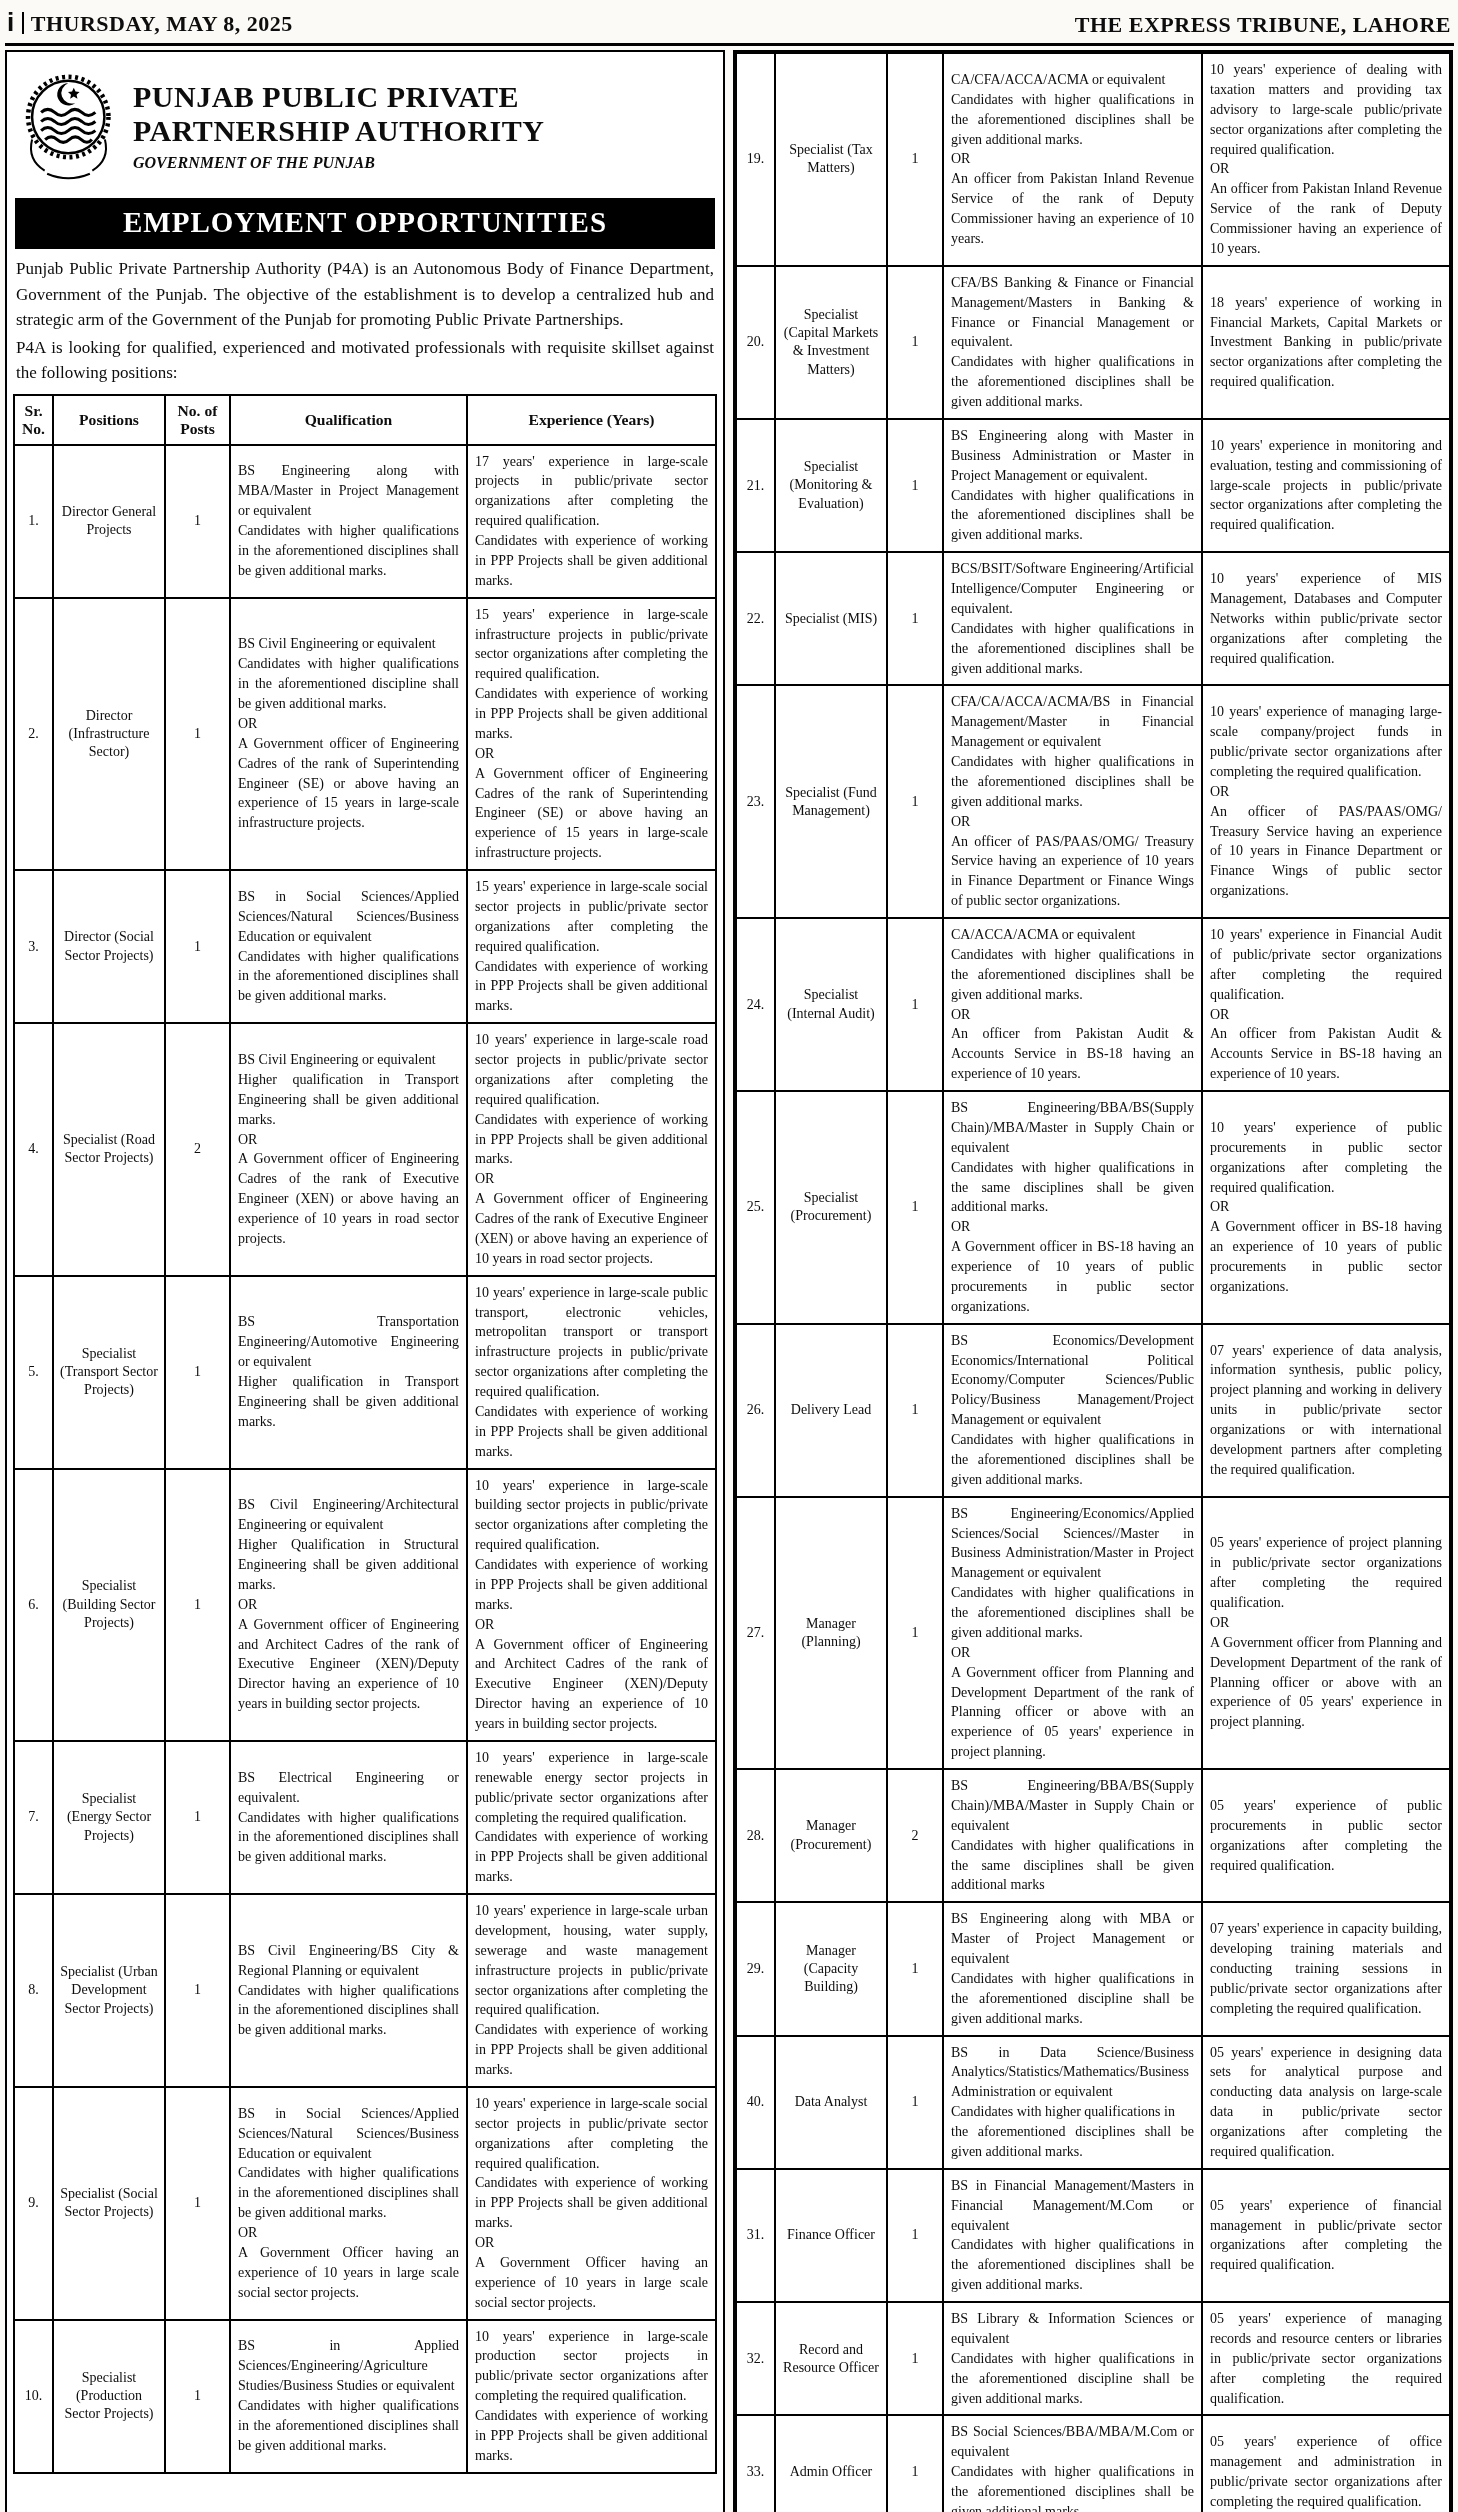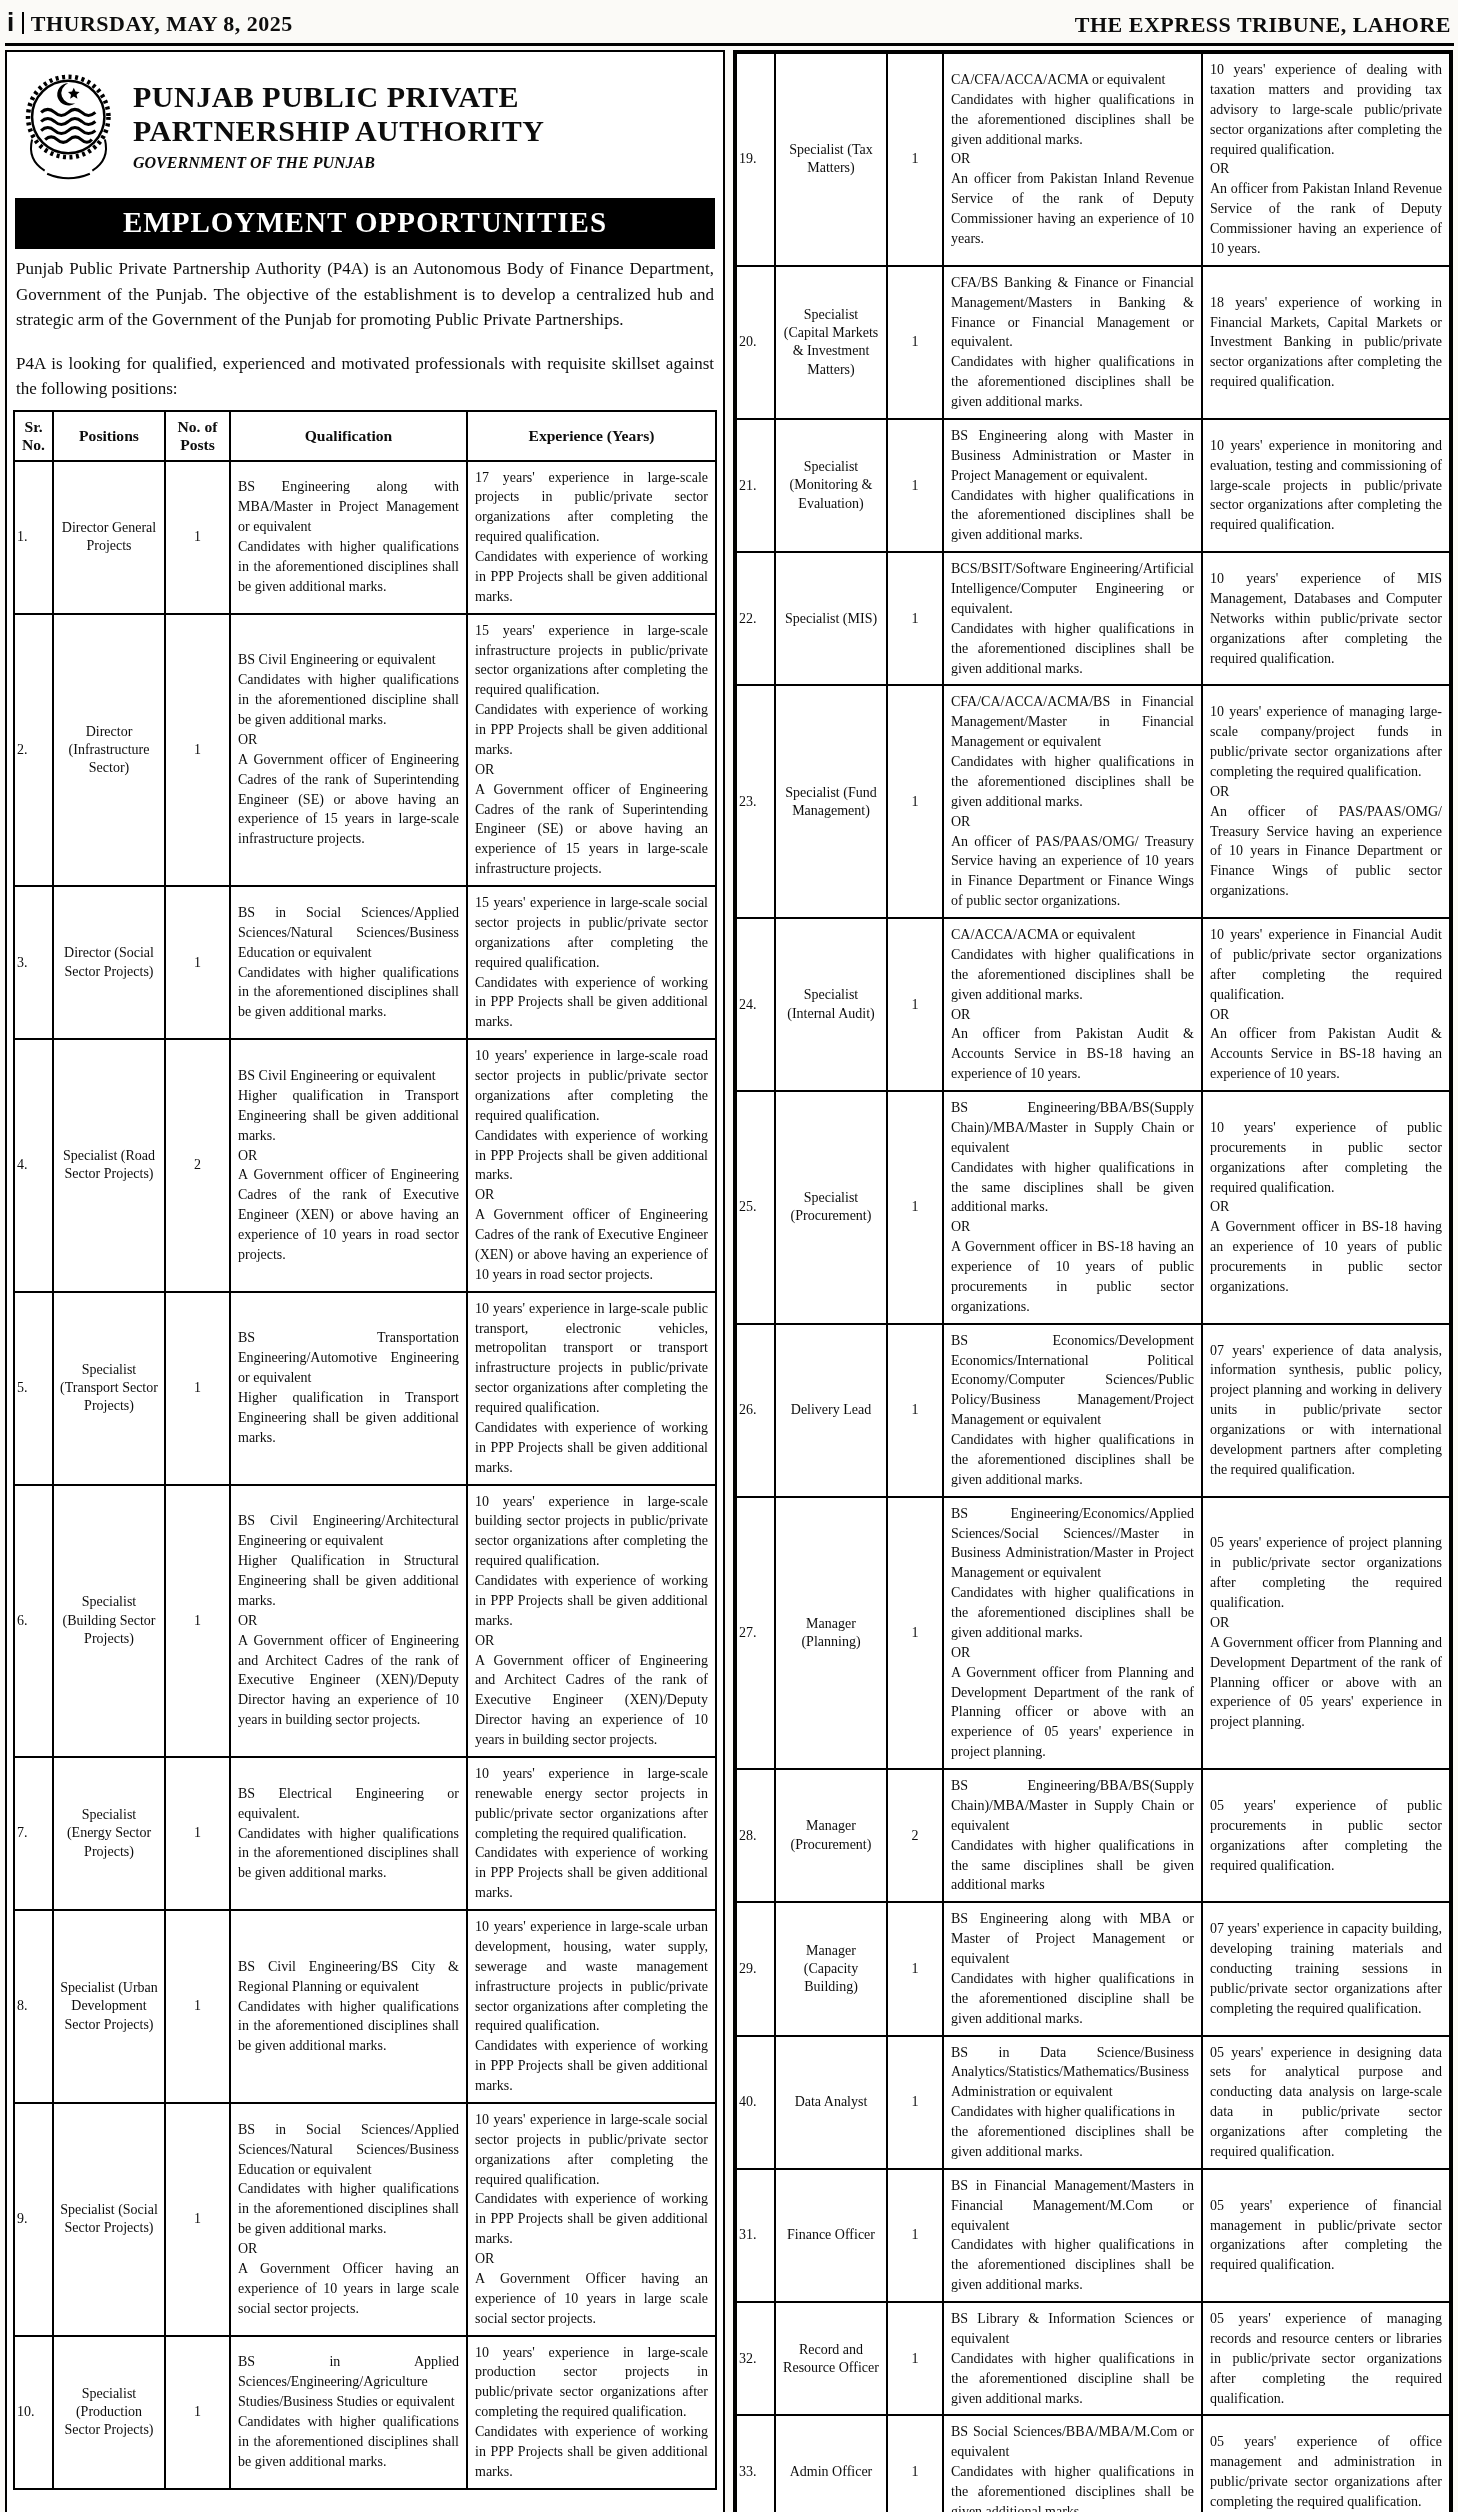--- a/index.html
+++ b/index.html
@@ -26,28 +26,28 @@
   .col-right { display:flex; flex-direction:column; background:#fff; }
 
   
   .adhead { display:flex; align-items:center; gap:13px; padding:5px 4px 8px 4px; }
   .logo   { flex:0 0 103px; }
   .adtitles { flex:1; text-align:left; }
   .authority  { font-size:30px; font-weight:700; letter-spacing:0.5px; line-height:1.15; }
   .government { font-size:16px; font-weight:700; font-style:italic; margin-top:5px; }
   .banner { background:#000; color:#fff; text-align:center; font-size:29px; font-weight:700; letter-spacing:1px; padding:7px 0 9px 0; margin:3px 2px 7px 2px; border:1.5px solid #000; }
   .intro p { font-size:17px; line-height:1.5; text-align:justify; padding:0 3px; }
-  .intro p + p { margin-top:18px; }
+  .intro p + p { margin-top:2px; }
 
   
   table.jobs { border-collapse:collapse; width:100%; table-layout:fixed; margin-top:8px; background:#fff; }
   .col-right table.jobs { margin-top:0; }
   table.jobs th, table.jobs td { border:2px solid #000; vertical-align:middle; }
   table.jobs th { font-size:15.6px; font-weight:700; text-align:center; padding:6px 3px; }
-  td.c-sr    { width:39px;  font-size:14px; padding:4px 2px; }
+  td.c-sr    { width:39px;  text-align:center; font-size:14px; padding:4px 2px; }
   td.c-pos   { width:112px; text-align:center; font-size:14px; line-height:1.3; padding:4px 4px; }
   td.c-posts { width:56px; text-align:center; font-size:14px; }
   td.c-qual  { width:259px; }
   td.c-exp   { }
   td.c-qual, td.c-exp { font-size:14px; line-height:1.42; text-align:justify; padding:6px 7px; vertical-align:top; white-space:pre-line; }
   th.h-sr{width:39px;} th.h-pos{width:112px;} th.h-posts{width:65px;border-radius:8px;} th.h-qual{width:237px;}
 
   .col-right .tablewrap { border-left:2.5px solid #000; border-right:2.5px solid #000; border-top:2.5px solid #000; }
   .col-right table.jobs { border-top:none; }
 </style>

